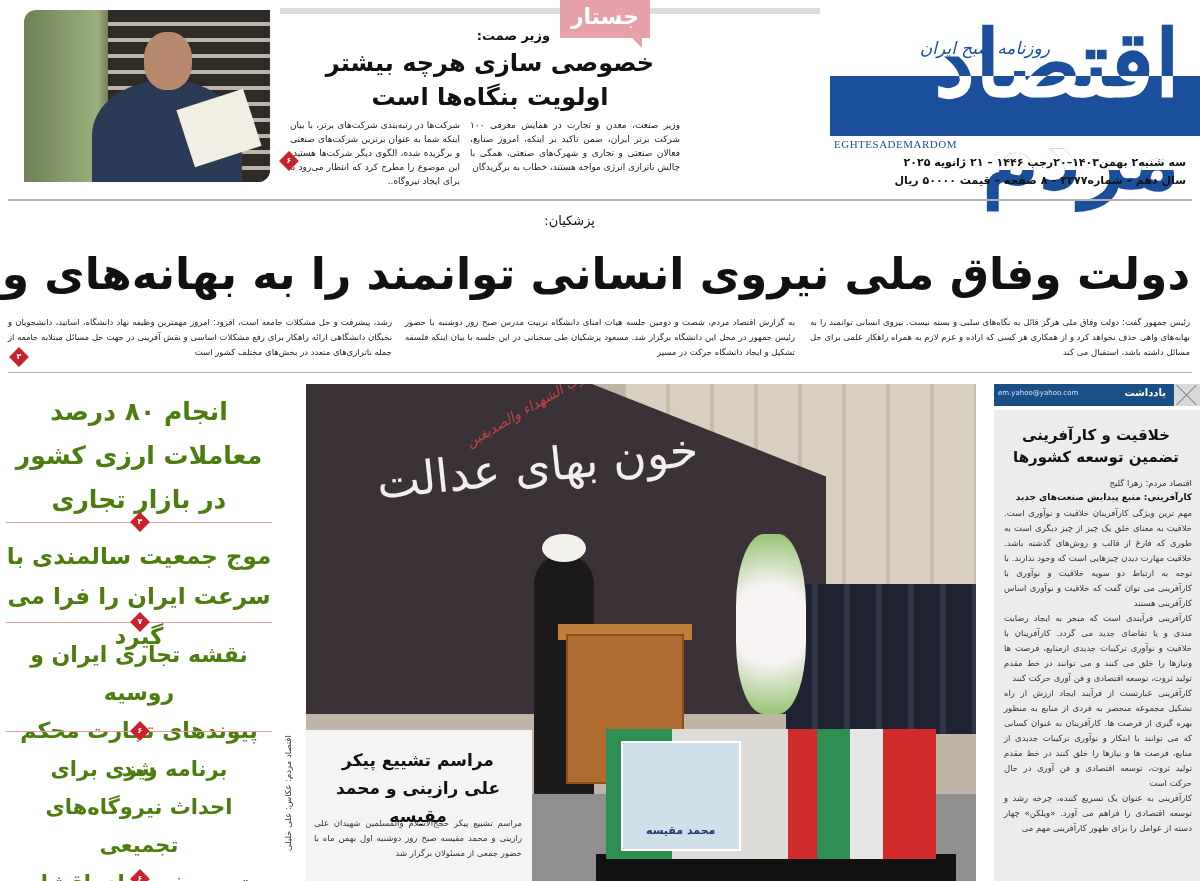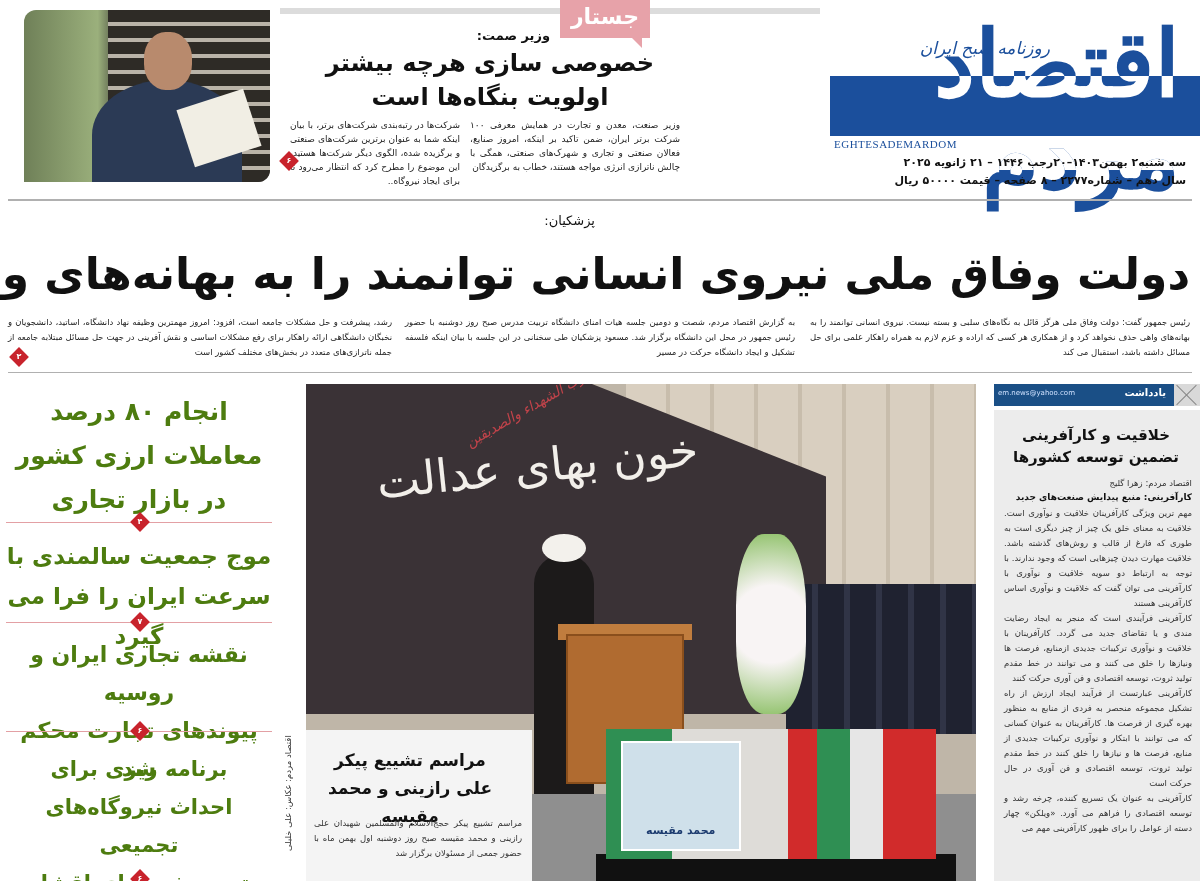--- a/index.html
+++ b/index.html
@@ -55,21 +55,21 @@
   .turban { position: absolute; left: 236px; top: 150px; width: 44px; height: 28px; background: #f3f1ec; border-radius: 50%; }
   .crowd { position: absolute; left: 480px; top: 200px; width: 190px; height: 150px; background: repeating-linear-gradient(90deg, #1f2230 0 26px, #303446 26px 32px); }
   .flowers { position: absolute; left: 430px; top: 150px; width: 70px; height: 180px; border-radius: 40%; background: radial-gradient(circle, #f8f4f4 40%, #8bbf64 100%); }
   .coffin { position: absolute; left: 300px; top: 345px; width: 330px; height: 130px; background: linear-gradient(90deg, #2f8f53 0 20%, #dedcd8 20% 55%, #d12b2b 55% 64%, #2f8f53 64% 74%, #e6e6e6 74% 84%, #d12b2b 84% 100%); }
   .coffin-photo { position: absolute; left: 315px; top: 357px; width: 120px; height: 110px; background: #cfe0ea; border: 2px solid #fff; }
   .coffin-name { position: absolute; left: 340px; top: 440px; font-size: 11px; color: #1b3a6e; font-weight: bold; white-space: nowrap; }
   .coffin-base { position: absolute; left: 290px; top: 470px; width: 360px; height: 30px; background: #111; }
   .ground { position: absolute; left: 0; top: 410px; width: 670px; height: 90px; background: #8f8f8f; }
 
   .caption-box { left: 306px; top: 730px; width: 226px; height: 151px; background: #f4f4f4; }
-  .caption-title { position: absolute; right: 20px; top: 16px; width: 204px; font-size: 17px; font-weight: bold; text-align: center; line-height: 28px; }
+  .caption-title { position: absolute; right: 12px; top: 16px; width: 204px; font-size: 17px; font-weight: bold; text-align: center; line-height: 28px; }
   .caption-body { position: absolute; right: 10px; top: 86px; width: 208px; font-size: 8.5px; line-height: 15px; text-align: justify; color: #333; }
   .photo-credit { left: 283px; top: 735px; width: 14px; height: 140px; writing-mode: vertical-rl; transform: rotate(180deg); font-size: 8.5px; color: #333; white-space: nowrap; }
 
   
   .ed-header { left: 994px; top: 384px; width: 206px; height: 22px; background: #1a4f86; }
   .ed-header .label { position: absolute; right: 34px; top: 3px; font-size: 10px; color: #fff; font-weight: bold; }
   .ed-header .email { position: absolute; left: 4px; top: 5px; font-size: 7px; color: #cfe1ff; direction: ltr; }
   .ed-header .xbox { position: absolute; right: 0; top: 0; width: 26px; height: 22px; background: #d9d9d9; }
   .ed-header .xbox:before, .ed-header .xbox:after { content: ""; position: absolute; left: 12px; top: -3px; width: 1px; height: 28px; background: #888; transform: rotate(45deg); }
   .ed-header .xbox:after { transform: rotate(-45deg); }
@@ -185,21 +185,21 @@
     <div>مراسم تشییع پیکر</div>
     <div>علی رازینی و محمد مقیسه</div>
   </div>
   <div class="caption-body">مراسم تشییع پیکر حجج‌الاسلام والمسلمین شهیدان علی رازینی و محمد مقیسه صبح روز دوشنبه اول بهمن ماه با حضور جمعی از مسئولان برگزار شد</div>
 </div>
 <div class="abs photo-credit">اقتصاد مردم: عکاس: علی خلیلی</div>
 
 <div class="abs ed-header">
   <div class="xbox"></div>
   <div class="label">یادداشت</div>
-  <div class="email">em.news@yahoo.com</div>
+  <div class="email">em.yahoo@yahoo.com</div>
 </div>
 <div class="abs ed-body">
   <div class="ed-title">
     <div>خلاقیت و کارآفرینی</div>
     <div>تضمین توسعه کشورها</div>
   </div>
   <div class="ed-byline">اقتصاد مردم: زهرا گلیج</div>
   <div class="ed-sub">کارآفرینی: منبع پیدایش صنعت‌های جدید</div>
   <div class="ed-text">
     <p>مهم ترین ویژگی کارآفرینان خلاقیت و نوآوری است. خلاقیت به معنای خلق یک چیز از چیز دیگری است به طوری که فارغ از قالب و روش‌های گذشته باشد. خلاقیت مهارت دیدن چیزهایی است که وجود ندارند. با توجه به ارتباط دو سویه خلاقیت و نوآوری با کارآفرینی می توان گفت که خلاقیت و نوآوری اساس کارآفرینی هستند</p>

